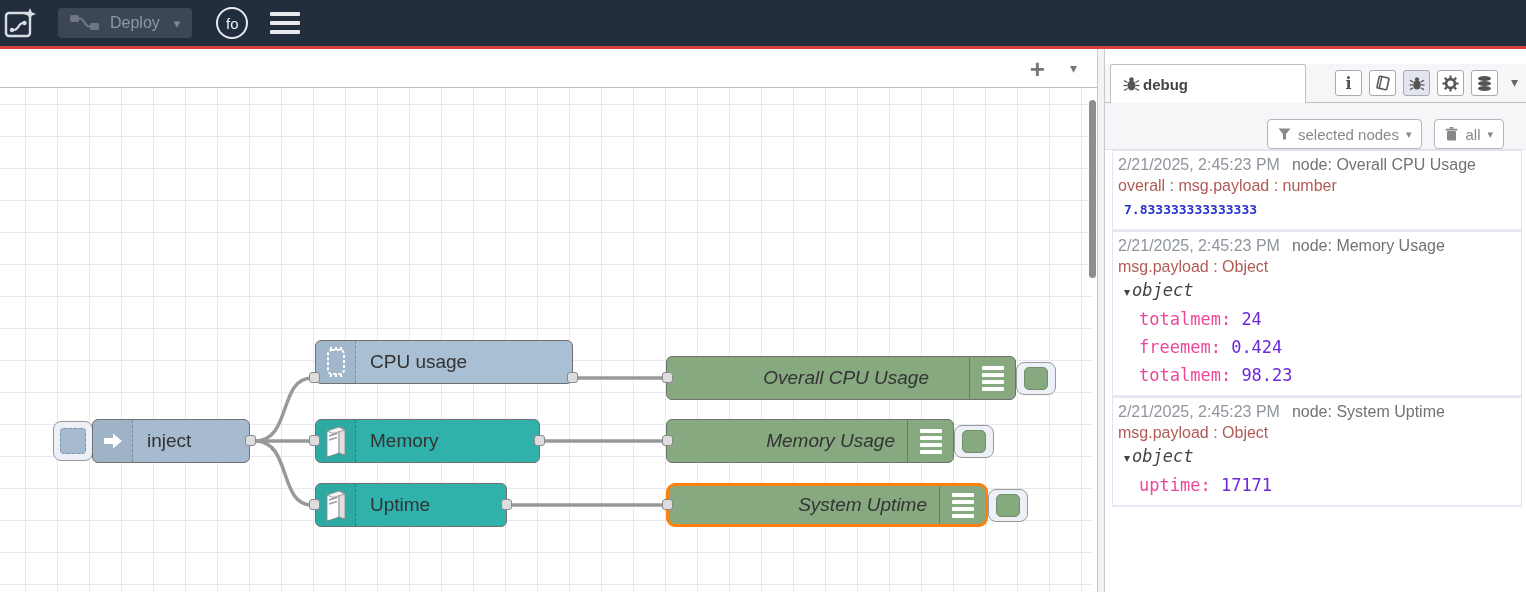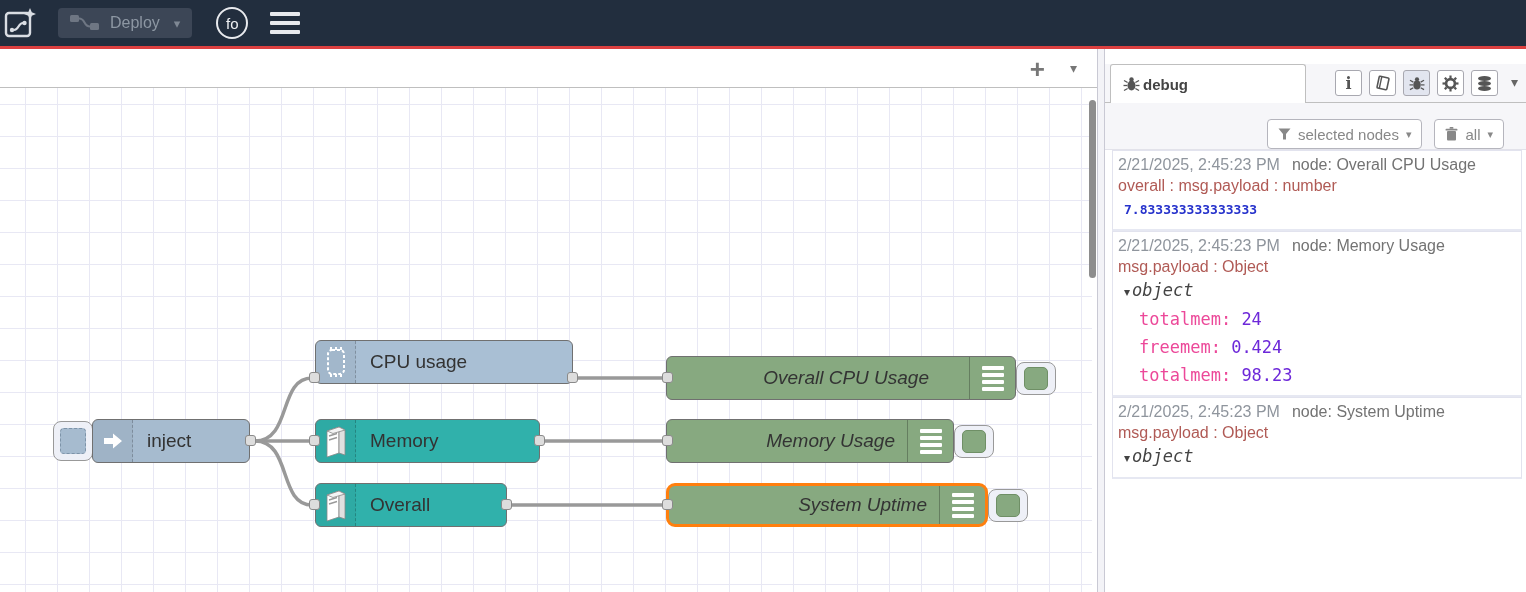--- a/index.html
+++ b/index.html
@@ -192,21 +192,21 @@
     <div class="node node-uptime">
       <div class="icon-region">
         <svg width="28" height="34" viewBox="0 0 28 34">
           <polygon points="5,7 17,3 17,29 5,33" fill="#fff" stroke="#888" stroke-width="0.8"></polygon>
           <polygon points="17,3 23,6 23,31 17,29" fill="#e0e0e0" stroke="#888" stroke-width="0.8"></polygon>
           <polygon points="5,7 11,9.5 23,6 17,3" fill="#f4f4f4" stroke="#888" stroke-width="0.8"></polygon>
           <line x1="7" y1="12" x2="15" y2="9.5" stroke="#999" stroke-width="1.4"></line>
           <line x1="7" y1="16" x2="15" y2="13.5" stroke="#999" stroke-width="1.4"></line>
         </svg>
       </div>
-      <span class="nlabel">Overall</span>
+      <span class="nlabel">Uptime</span>
     </div>
 
     <div class="node node-debug node-dcpu">
       <span class="nlabel">Overall CPU Usage</span>
       <div class="dbg-icon-region">
           <i></i>
           <i></i>
           <i></i>
           <i></i>
         </div>
@@ -376,16 +376,20 @@
     </div>
 
     <div class="msg">
       <div class="msg-row1">
         <span>2/21/2025, 2:45:23 PM</span><span class="mnode">node: System Uptime</span>
       </div>
       <div class="msg-meta">msg.payload : Object</div>
       <div class="msg-obj">
         <span class="ocaret">▾</span><span>object</span>
       </div>
+      <div class="msg-prop">
+        <span class="pkey">uptime:</span>
+        <span class="pval">17171</span>
+      </div>
     </div>
 
   </div>
 </div>
 
 </body></html>

